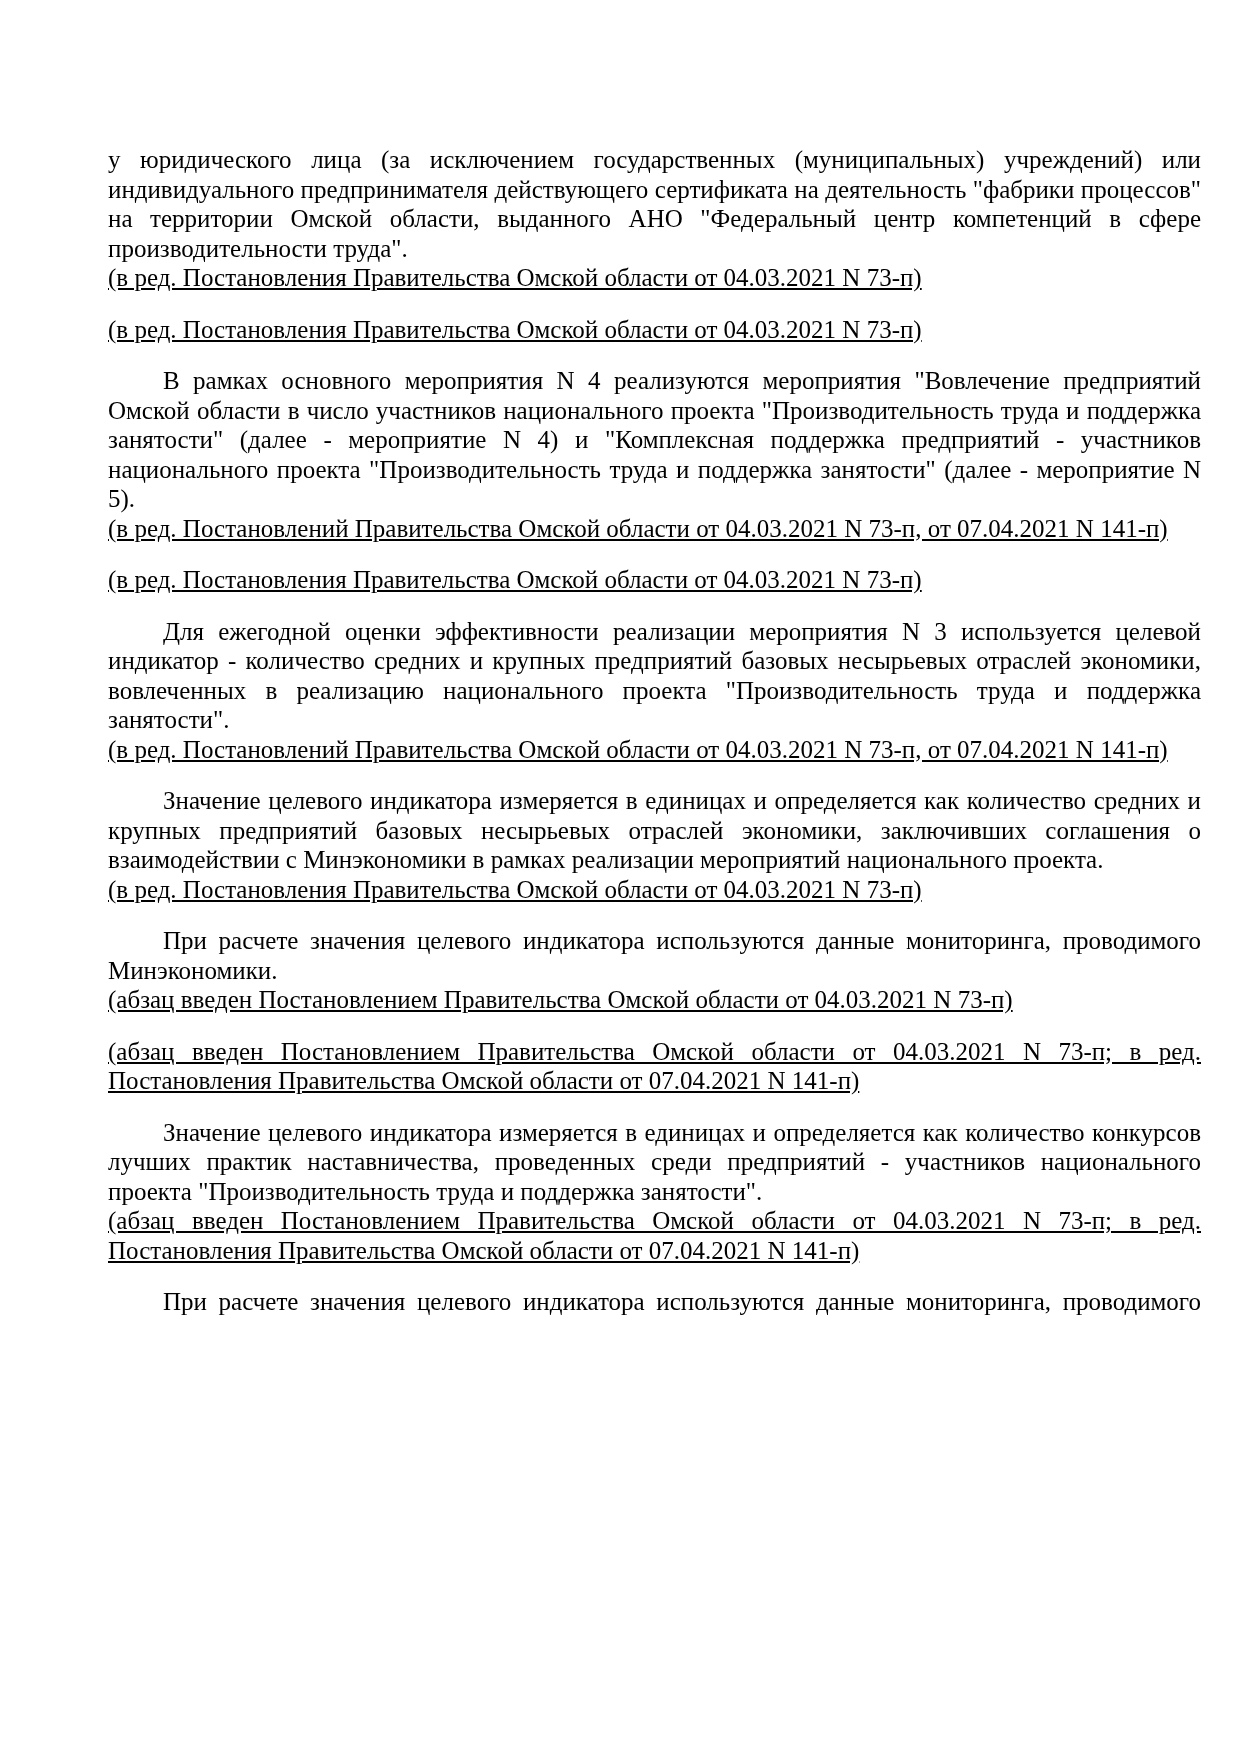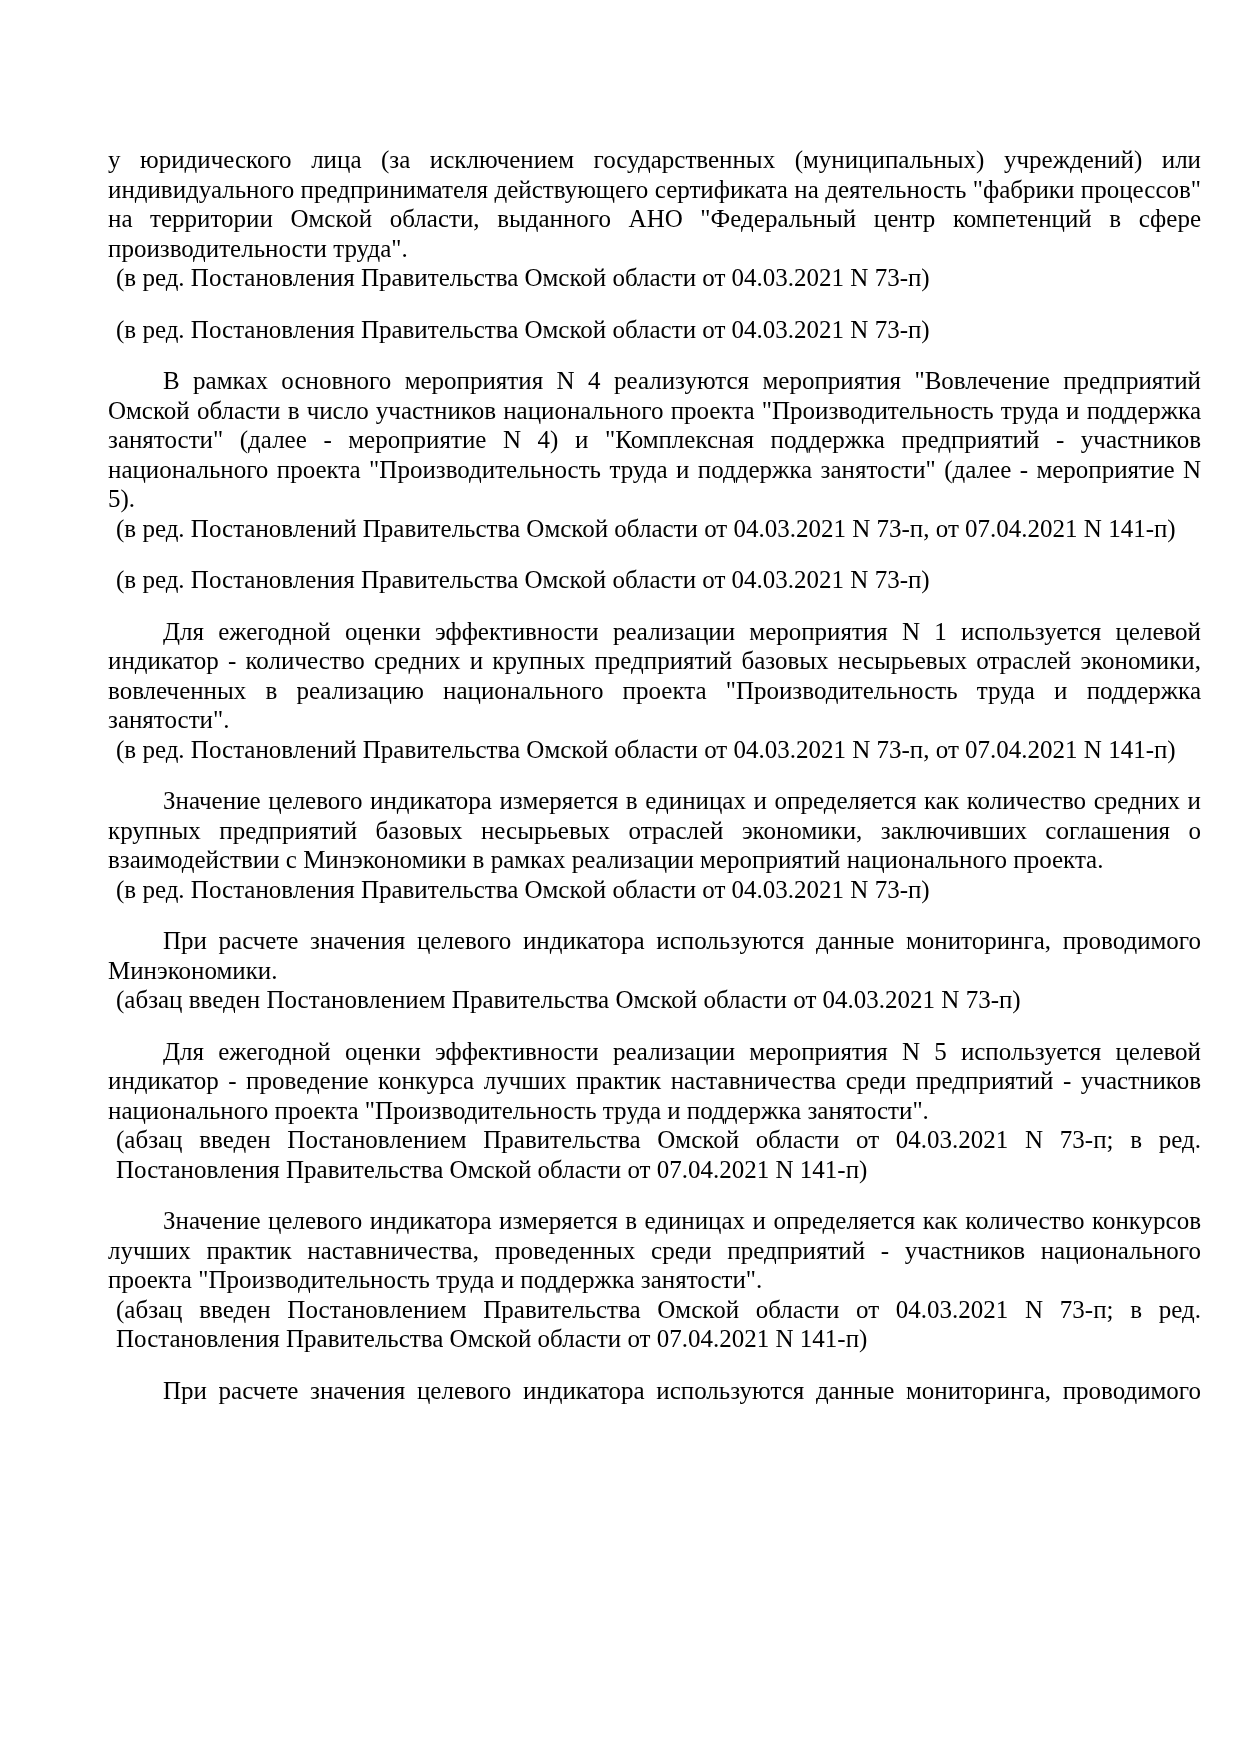--- a/index.html
+++ b/index.html
@@ -27,46 +27,46 @@
   }
   .para.no-indent {
     text-indent: 0;
   }
   .para.fill-last {
     text-align-last: justify;
   }
   .amend {
     text-align: justify;
     text-indent: 0;
-    margin: 0 0 22px 8px;
+    margin: 0 0 22px 0;
+    text-decoration: underline;
   }
 </style>
 </head>
 <body>
 
 <div class="page">
   <div class="para no-indent">у юридического лица (за исключением государственных (муниципальных) учреждений) или индивидуального предпринимателя действующего сертификата на деятельность "фабрики процессов" на территории Омской области, выданного АНО "Федеральный центр компетенций в сфере производительности труда".</div>
   <div class="amend">(в ред. Постановления Правительства Омской области от 04.03.2021 N 73-п)</div>
 
   <div class="amend">(в ред. Постановления Правительства Омской области от 04.03.2021 N 73-п)</div>
 
   <div class="para">В рамках основного мероприятия N 4 реализуются мероприятия "Вовлечение предприятий Омской области в число участников национального проекта "Производительность труда и поддержка занятости" (далее - мероприятие N 4) и "Комплексная поддержка предприятий - участников национального проекта "Производительность труда и поддержка занятости" (далее - мероприятие N 5).</div>
   <div class="amend">(в ред. Постановлений Правительства Омской области от 04.03.2021 N 73-п, от 07.04.2021 N 141-п)</div>
 
   <div class="amend">(в ред. Постановления Правительства Омской области от 04.03.2021 N 73-п)</div>
 
-  <div class="para">Для ежегодной оценки эффективности реализации мероприятия N 1 используется целевой индикатор - количество средних и крупных предприятий базовых несырьевых отраслей экономики, вовлеченных в реализацию национального проекта "Производительность труда и поддержка занятости".</div>
+  <div class="para">Для ежегодной оценки эффективности реализации мероприятия N 3 используется целевой индикатор - количество средних и крупных предприятий базовых несырьевых отраслей экономики, вовлеченных в реализацию национального проекта "Производительность труда и поддержка занятости".</div>
   <div class="amend">(в ред. Постановлений Правительства Омской области от 04.03.2021 N 73-п, от 07.04.2021 N 141-п)</div>
 
   <div class="para">Значение целевого индикатора измеряется в единицах и определяется как количество средних и крупных предприятий базовых несырьевых отраслей экономики, заключивших соглашения о взаимодействии с Минэкономики в рамках реализации мероприятий национального проекта.</div>
   <div class="amend">(в ред. Постановления Правительства Омской области от 04.03.2021 N 73-п)</div>
 
   <div class="para">При расчете значения целевого индикатора используются данные мониторинга, проводимого Минэкономики.</div>
   <div class="amend">(абзац введен Постановлением Правительства Омской области от 04.03.2021 N 73-п)</div>
 
-  <div class="para">Для ежегодной оценки эффективности реализации мероприятия N 5 используется целевой индикатор - проведение конкурса лучших практик наставничества среди предприятий - участников национального проекта "Производительность труда и поддержка занятости".</div>
   <div class="amend">(абзац введен Постановлением Правительства Омской области от 04.03.2021 N 73-п; в ред. Постановления Правительства Омской области от 07.04.2021 N 141-п)</div>
 
   <div class="para">Значение целевого индикатора измеряется в единицах и определяется как количество конкурсов лучших практик наставничества, проведенных среди предприятий - участников национального проекта "Производительность труда и поддержка занятости".</div>
   <div class="amend">(абзац введен Постановлением Правительства Омской области от 04.03.2021 N 73-п; в ред. Постановления Правительства Омской области от 07.04.2021 N 141-п)</div>
 
   <div class="para fill-last">При расчете значения целевого индикатора используются данные мониторинга, проводимого</div>
 </div>
 
 </body></html>

